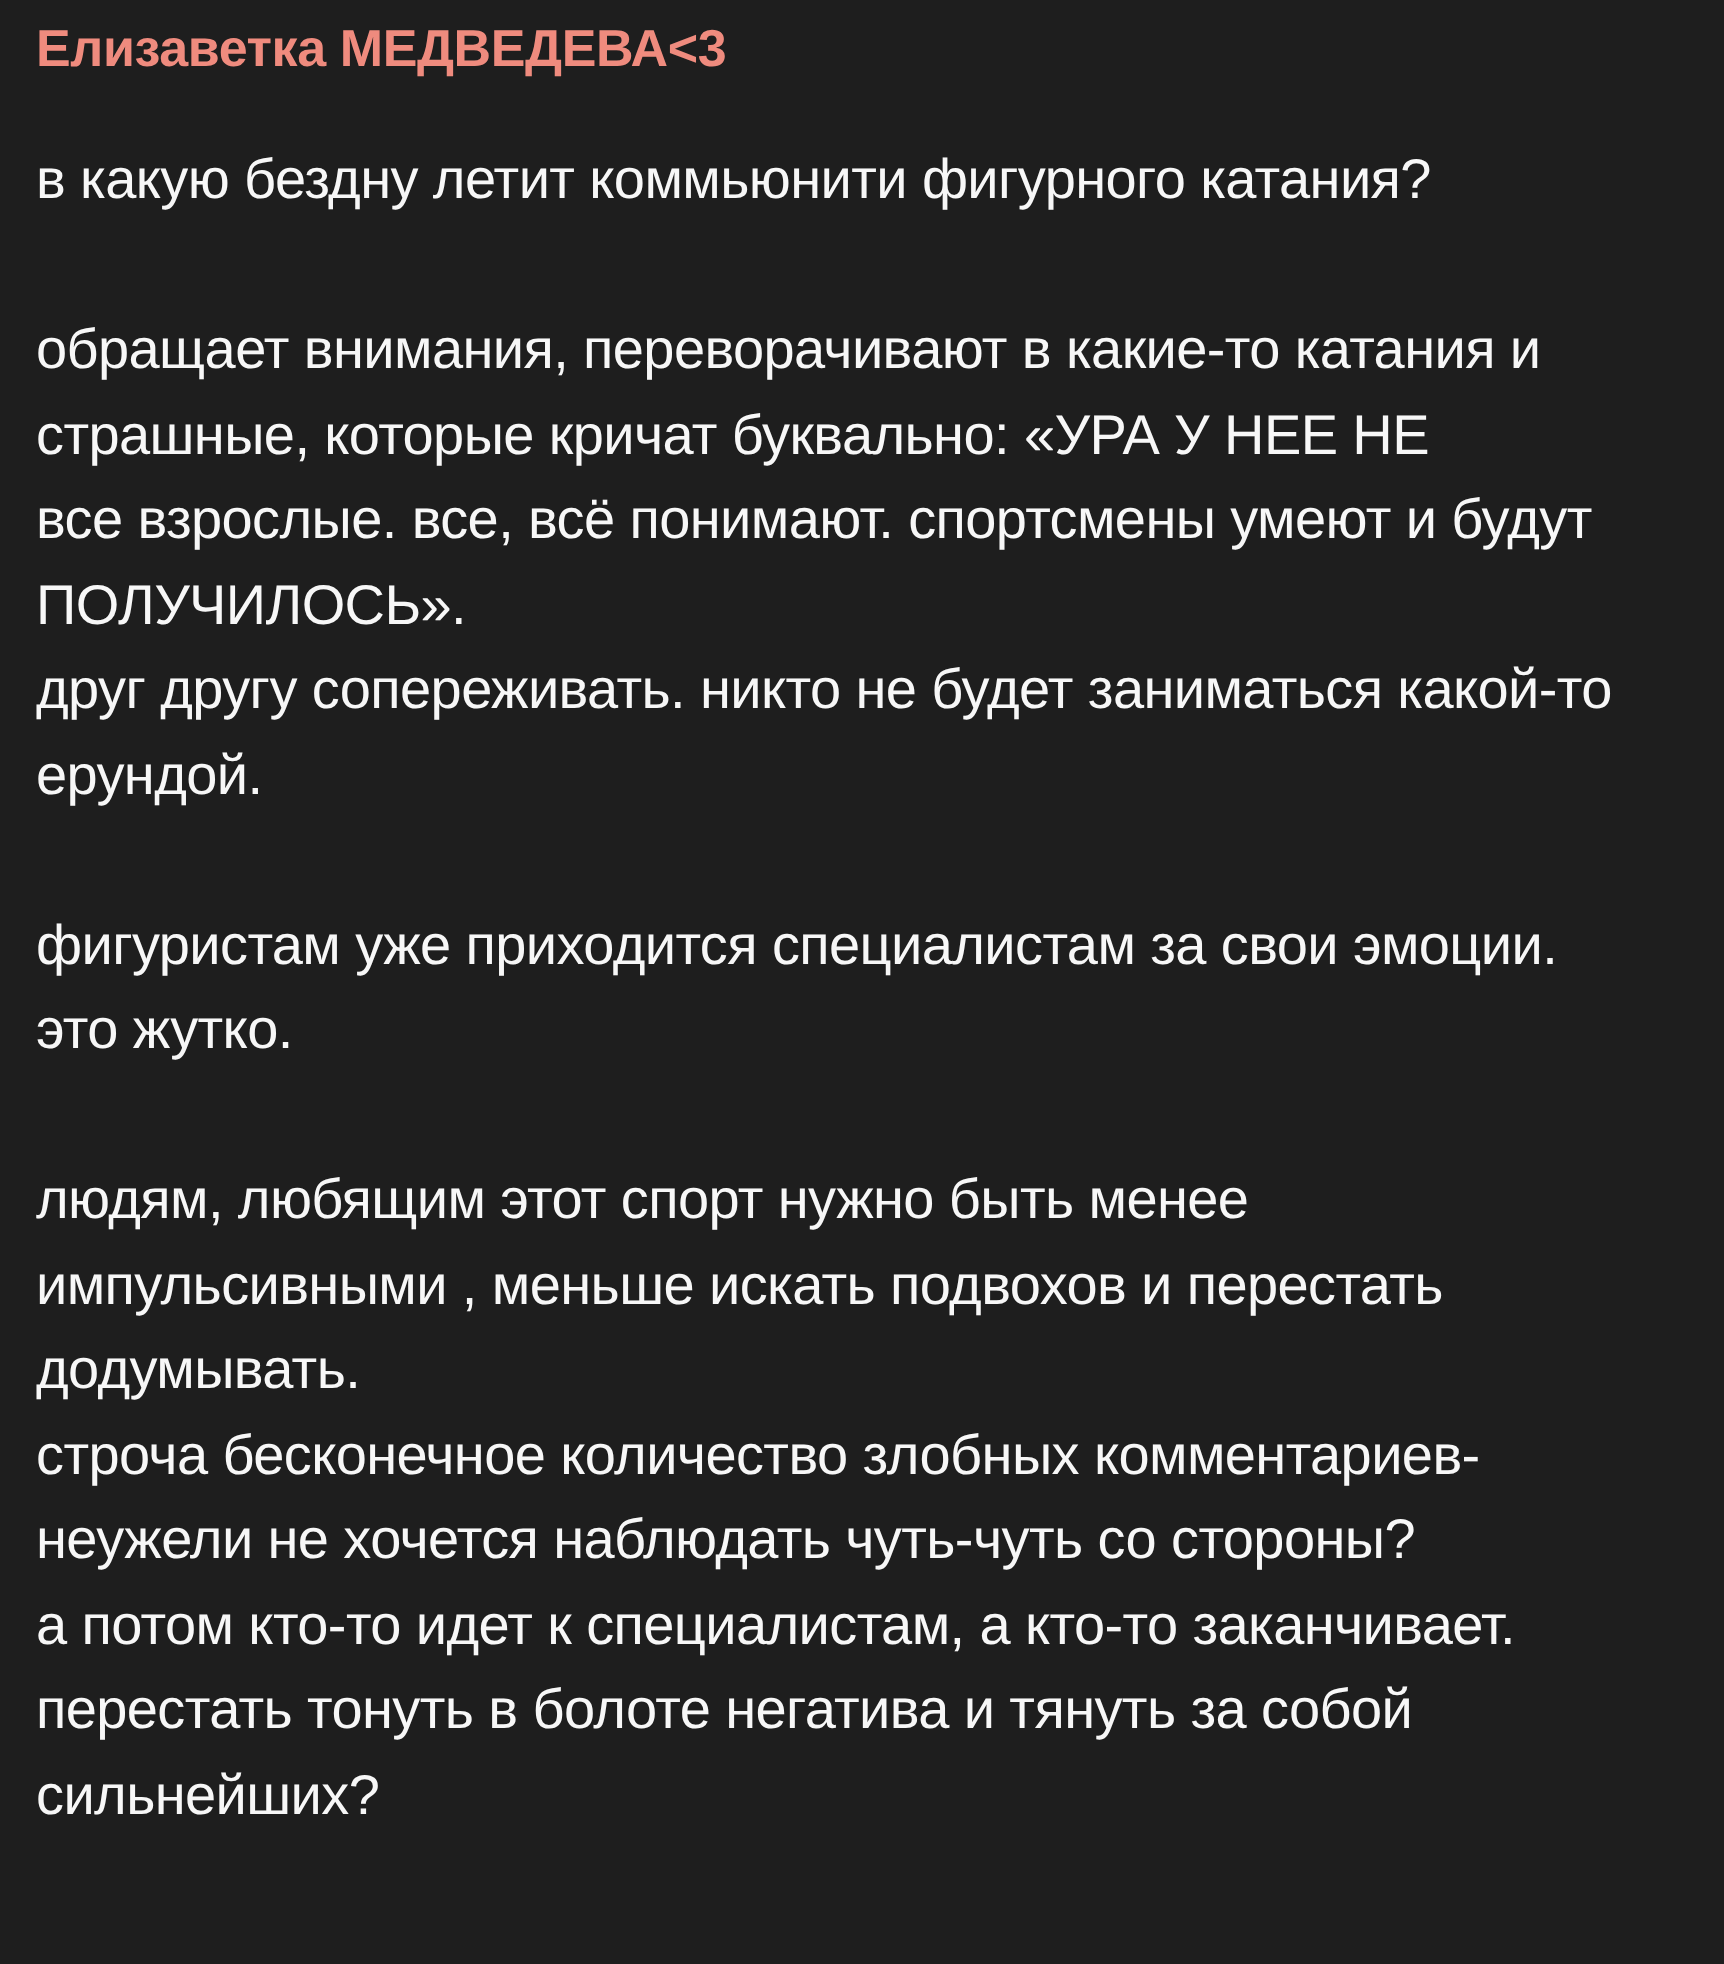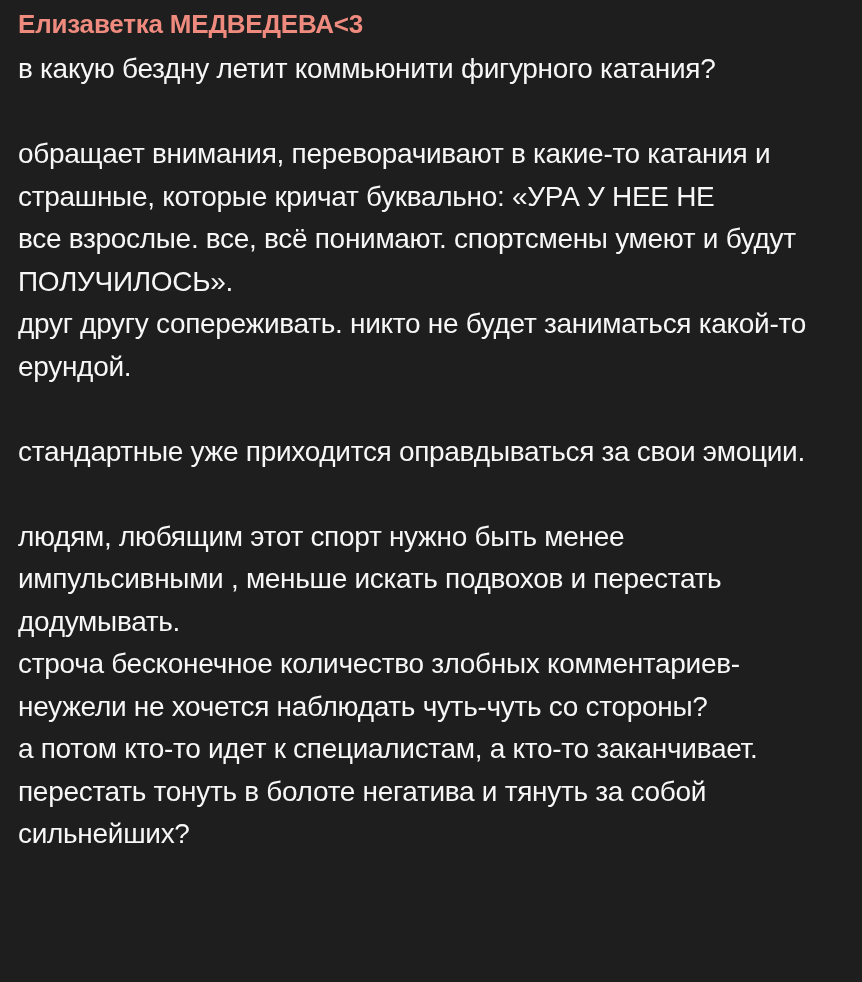--- a/index.html
+++ b/index.html
@@ -15,21 +15,21 @@
   }
   .post {
     padding: 6px 10px 0 18px;
   }
   .author {
     color: #ef8b7e;
     font-weight: 700;
     font-size: 26px;
     line-height: 36px;
     letter-spacing: -0.2px;
-    margin-bottom: 0;
+    margin-bottom: 21px;
     cursor: pointer;
     display: inline-block;
   }
   .body-text {
     margin-top: 6px;
   }
   .body-text .line {
     color: #f7f7f7;
     font-size: 28px;
     line-height: 42.5px;
@@ -45,21 +45,22 @@
   <div class="body-text">
       <div class="line">в какую бездну летит коммьюнити фигурного катания?</div>
       <div class="line">&nbsp;</div>
       <div class="line">обращает внимания, переворачивают в какие-то катания и</div>
       <div class="line">страшные, которые кричат буквально: «УРА У НЕЕ НЕ</div>
       <div class="line">все взрослые. все, всё понимают. спортсмены умеют и будут</div>
       <div class="line">ПОЛУЧИЛОСЬ».</div>
       <div class="line">друг другу сопереживать. никто не будет заниматься какой-то</div>
       <div class="line">ерундой.</div>
       <div class="line">&nbsp;</div>
-      <div class="line">стандартные уже приходится оправдываться за свои эмоции.</div>
+      <div class="line">фигуристам уже приходится специалистам за свои эмоции.</div>
+      <div class="line">это жутко.</div>
       <div class="line">&nbsp;</div>
       <div class="line">людям, любящим этот спорт нужно быть менее</div>
       <div class="line">импульсивными , меньше искать подвохов и перестать</div>
       <div class="line">додумывать.</div>
       <div class="line">строча бесконечное количество злобных комментариев-</div>
       <div class="line">неужели не хочется наблюдать чуть-чуть со стороны?</div>
       <div class="line">а потом кто-то идет к специалистам, а кто-то заканчивает.</div>
       <div class="line">перестать тонуть в болоте негатива и тянуть за собой</div>
       <div class="line">сильнейших?</div>
     </div>

